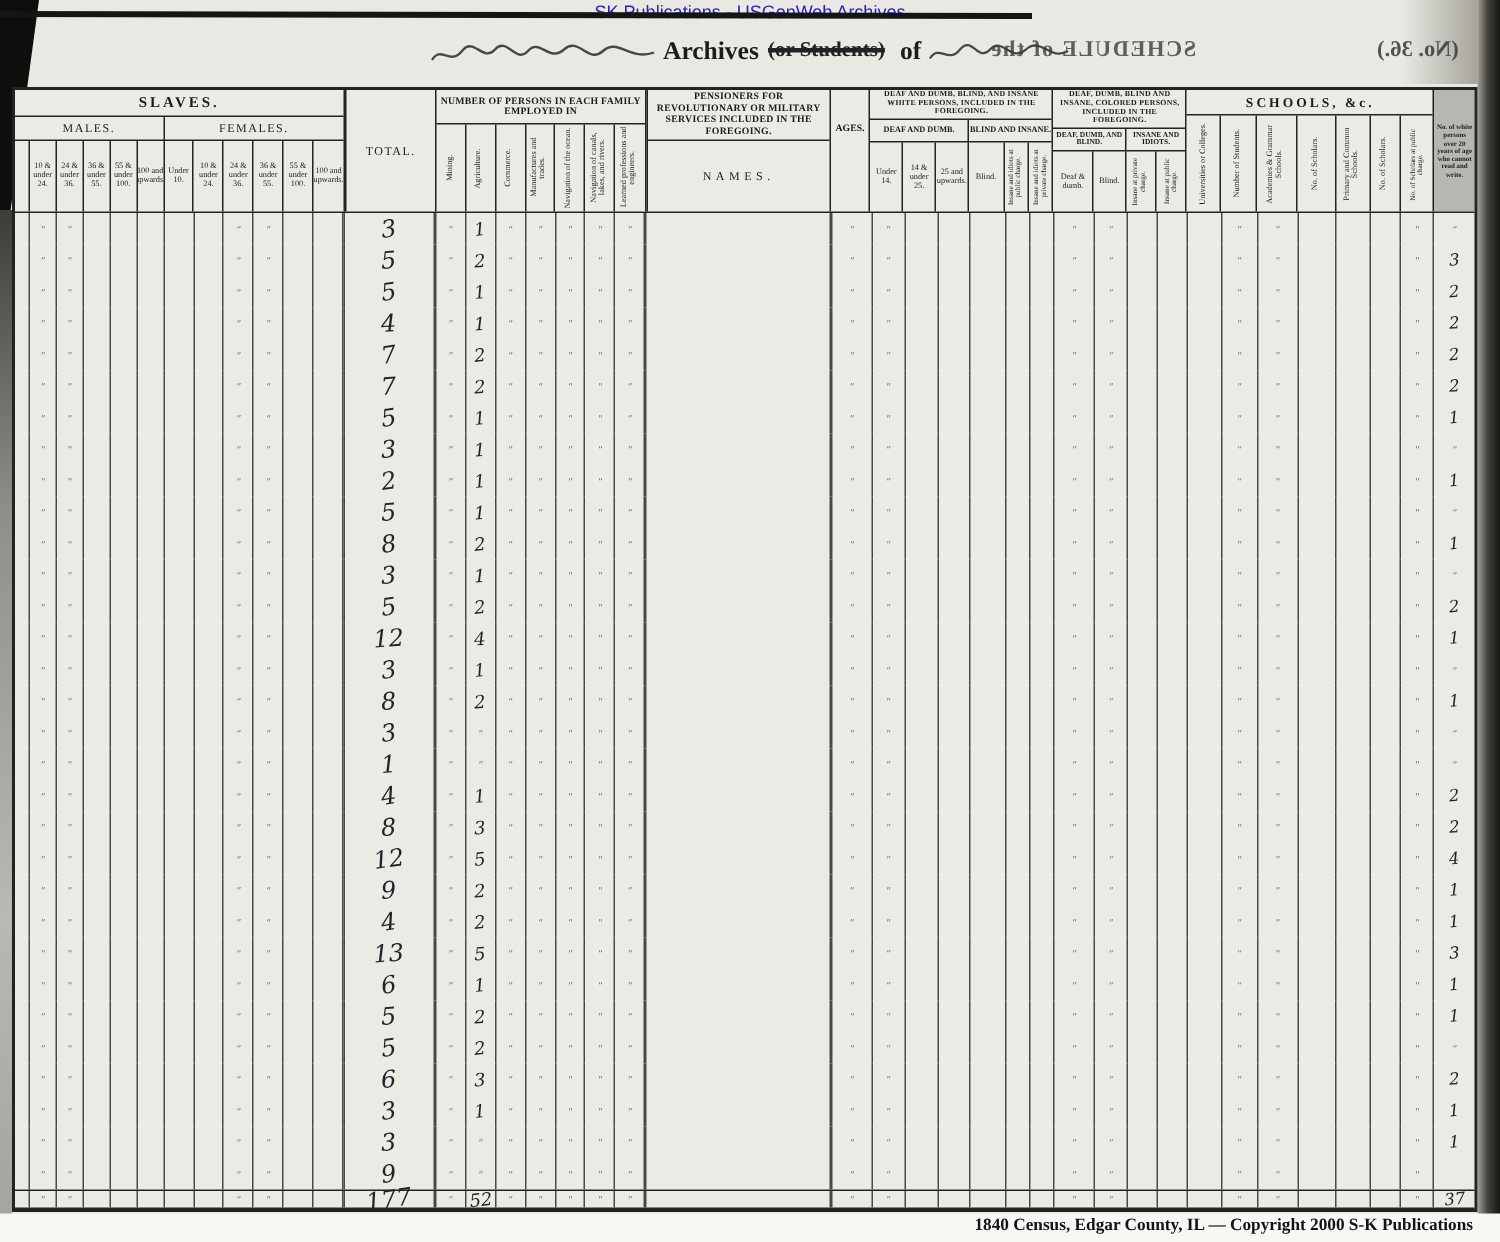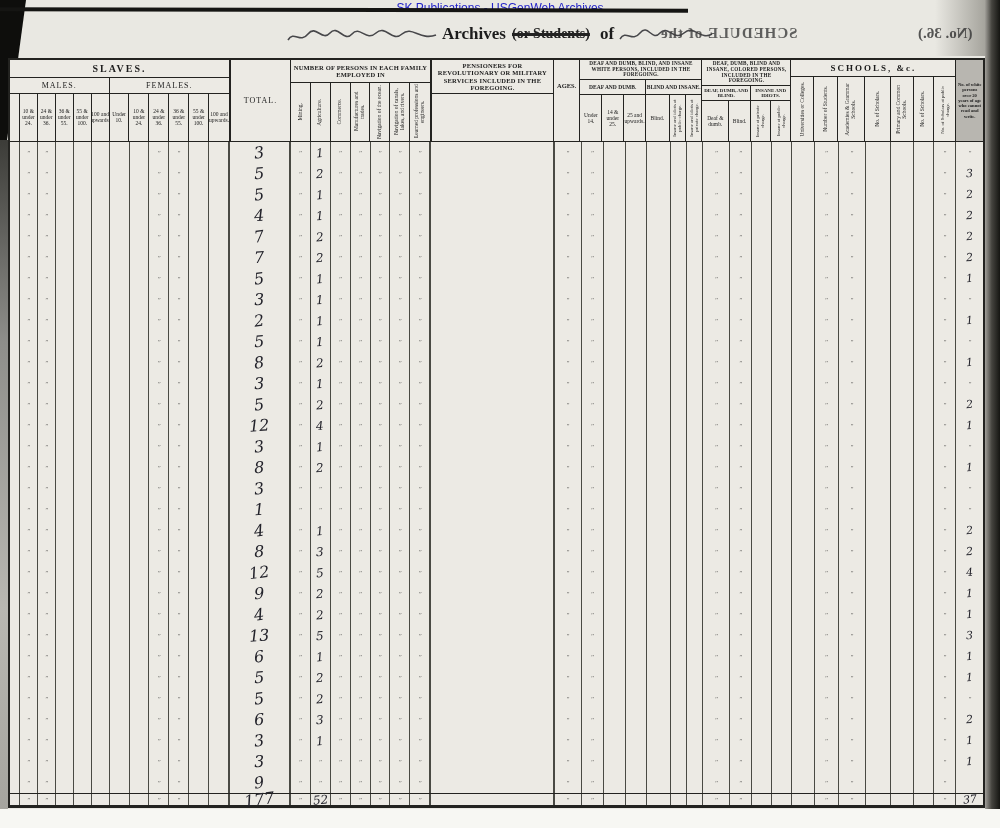--- a/index.html
+++ b/index.html
@@ -142,20 +142,21 @@
               <span class="vtext">Navigation of canals, lakes, and rivers.</span>
             </div>
           <div class="hcell nobb" style="width:20px">
               <span class="vtext">Learned professions and engineers.</span>
             </div>
         </div>
       </div>
 
       <div class="grp" style="width:125px;border-left:1px solid #232320">
         <div class="gtitle" style="height:34px">PENSIONERS FOR REVOLUTIONARY OR MILITARY SERVICES INCLUDED IN THE FOREGOING.</div>
+        <div class="hcell med nobb" style="width:100%;height:48px;border-right:none;letter-spacing:3px">NAMES.</div>
       </div>
 
       <div class="grp" style="width:27px">
         <div class="hcell nobb" style="width:100%;height:100%;border-right:none;align-items:flex-start;padding-top:22px;font-size:6.5px;font-weight:bold">AGES.</div>
       </div>
 
       <div class="grp" style="width:122px">
         <div class="gtitle" style="height:20px;font-size:5.2px">DEAF AND DUMB, BLIND, AND INSANE WHITE PERSONS, INCLUDED IN THE FOREGOING.</div>
         <div class="hrow" style="height:16px">
           <div class="hcell" style="width:66px;font-size:5.5px;font-weight:bold">DEAF AND DUMB.</div>
@@ -2846,13 +2847,14 @@
             <span class="ditto">″</span>
           </div>
           <div class="bcell" style="width: 27px;">
             <span class="hw hw-i">37</span>
           </div>
         </div>
       </div>
   </div>
 
   <div class="bottomstrip"></div>
+  <div class="credit">1840 Census, Edgar County, IL — Copyright 2000 S-K Publications</div>
 </div>
 
 </body></html>

